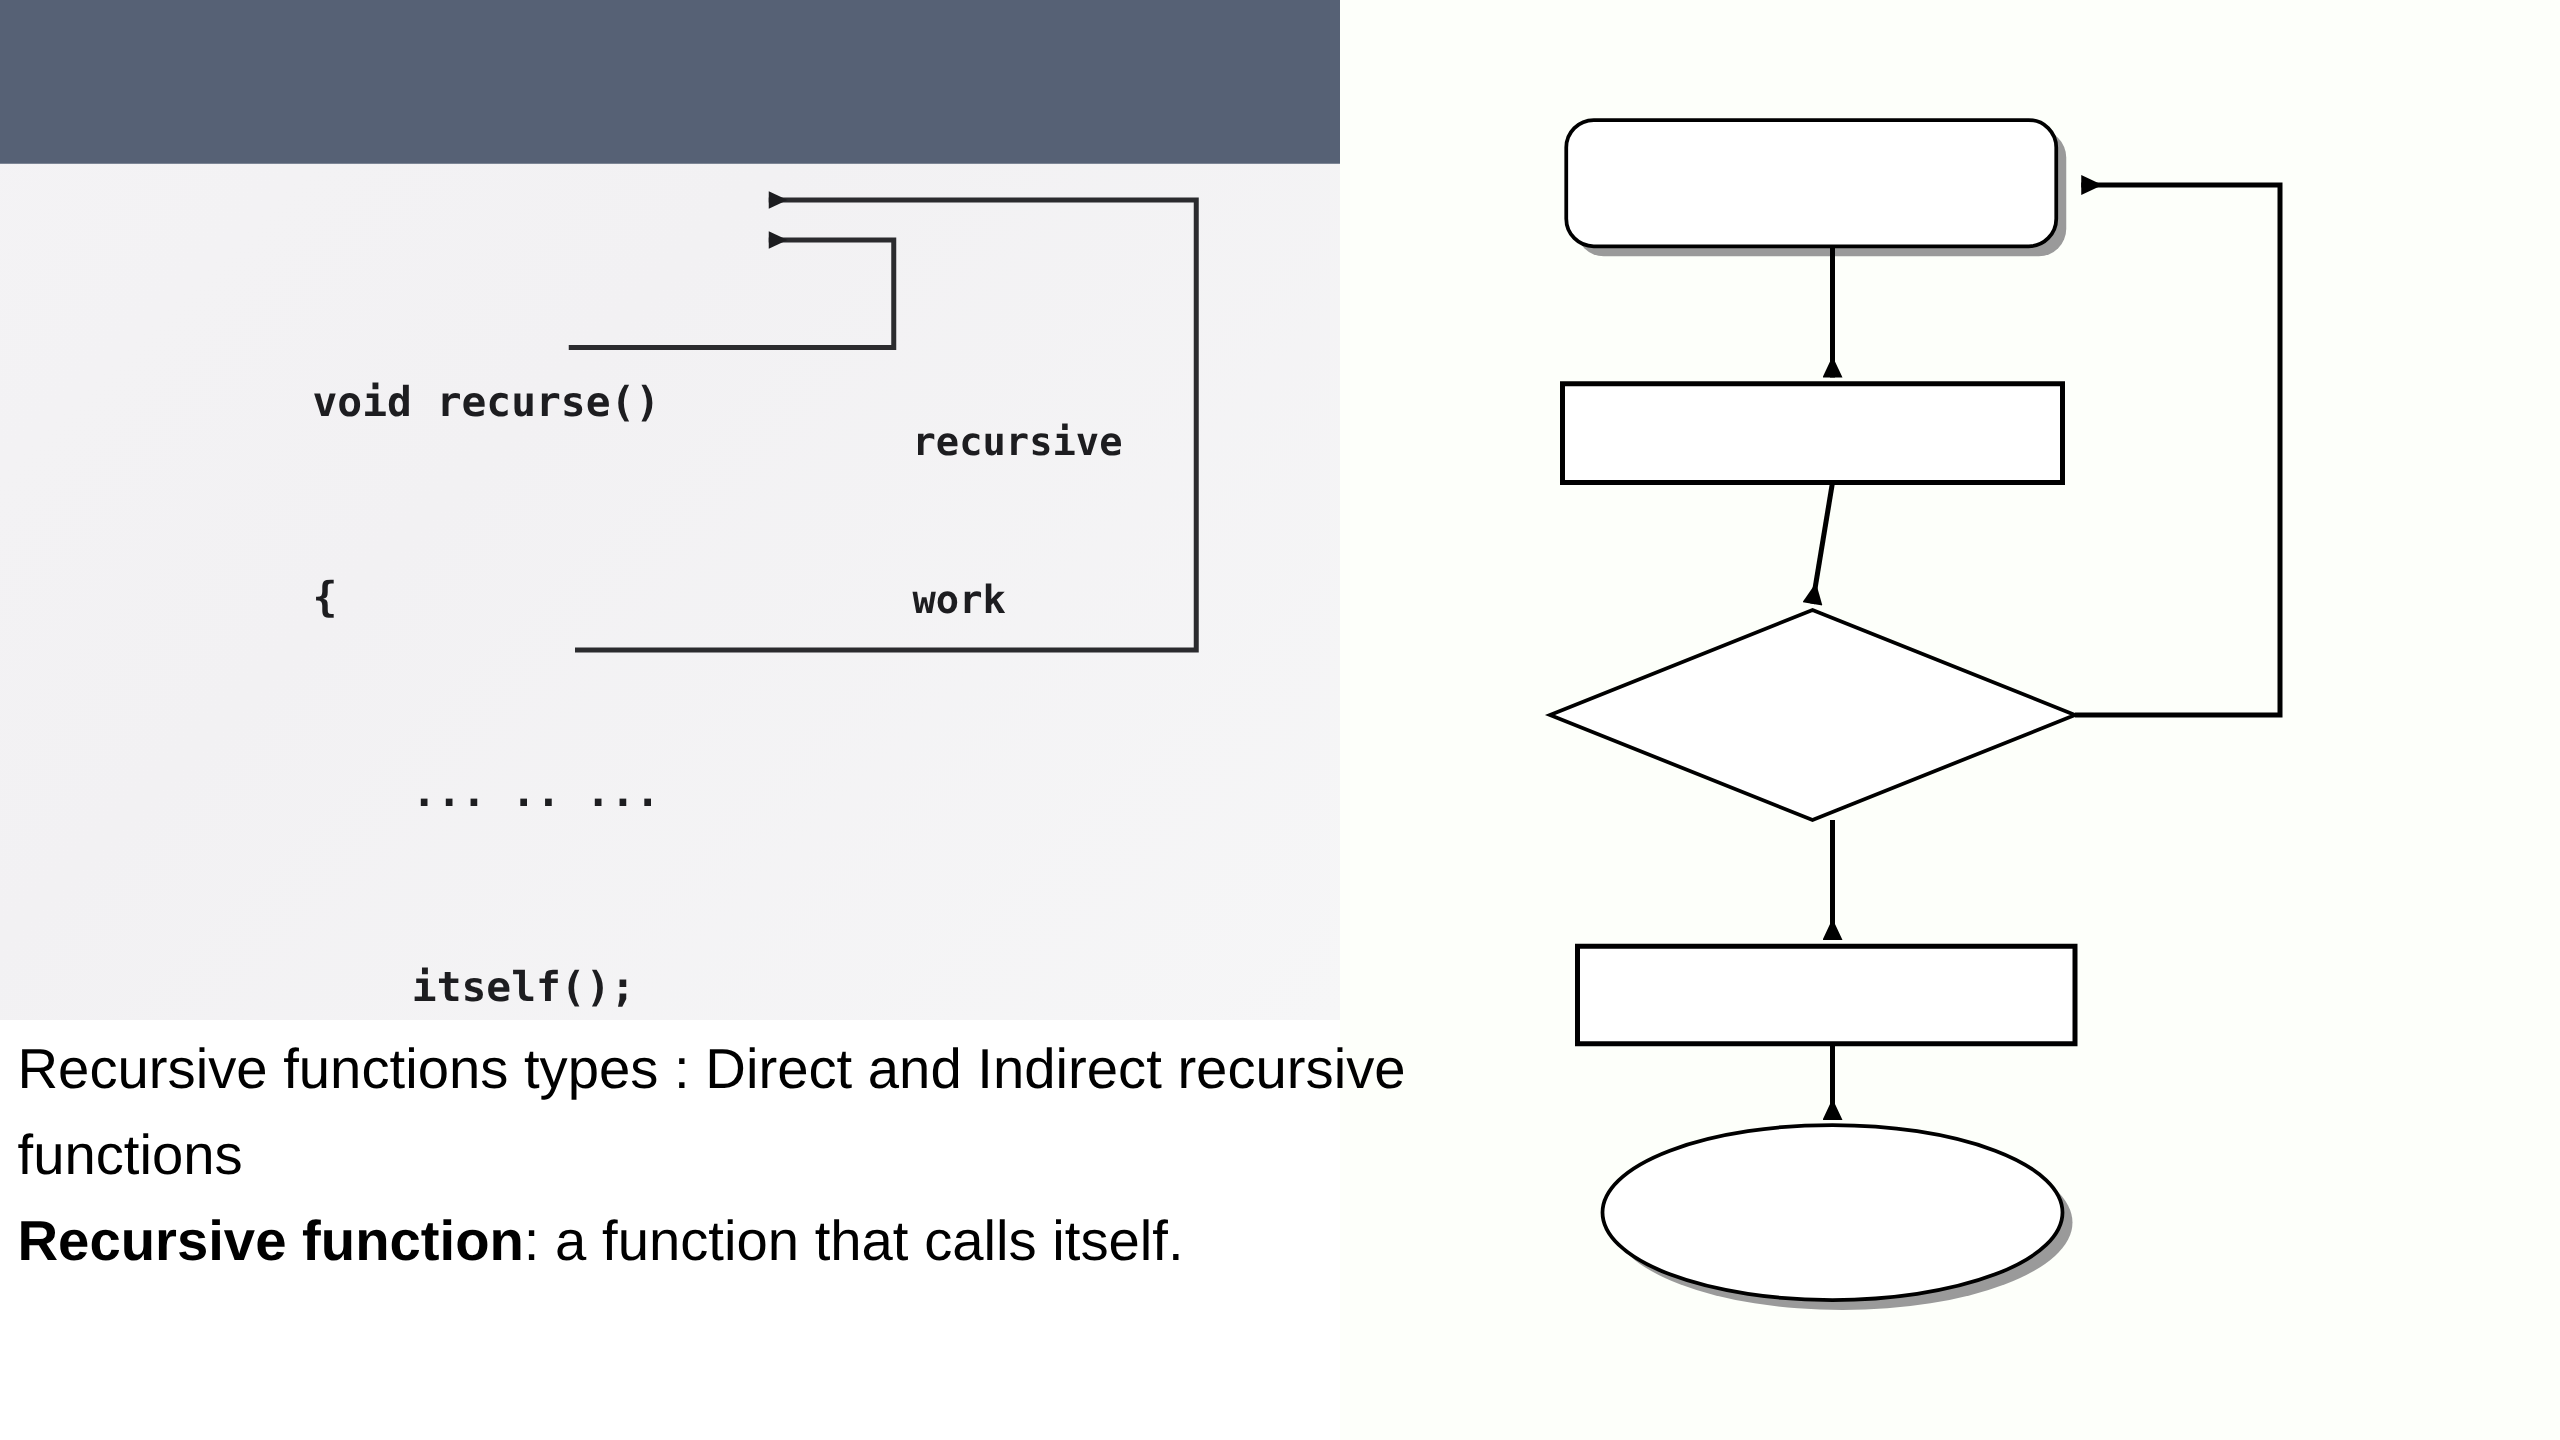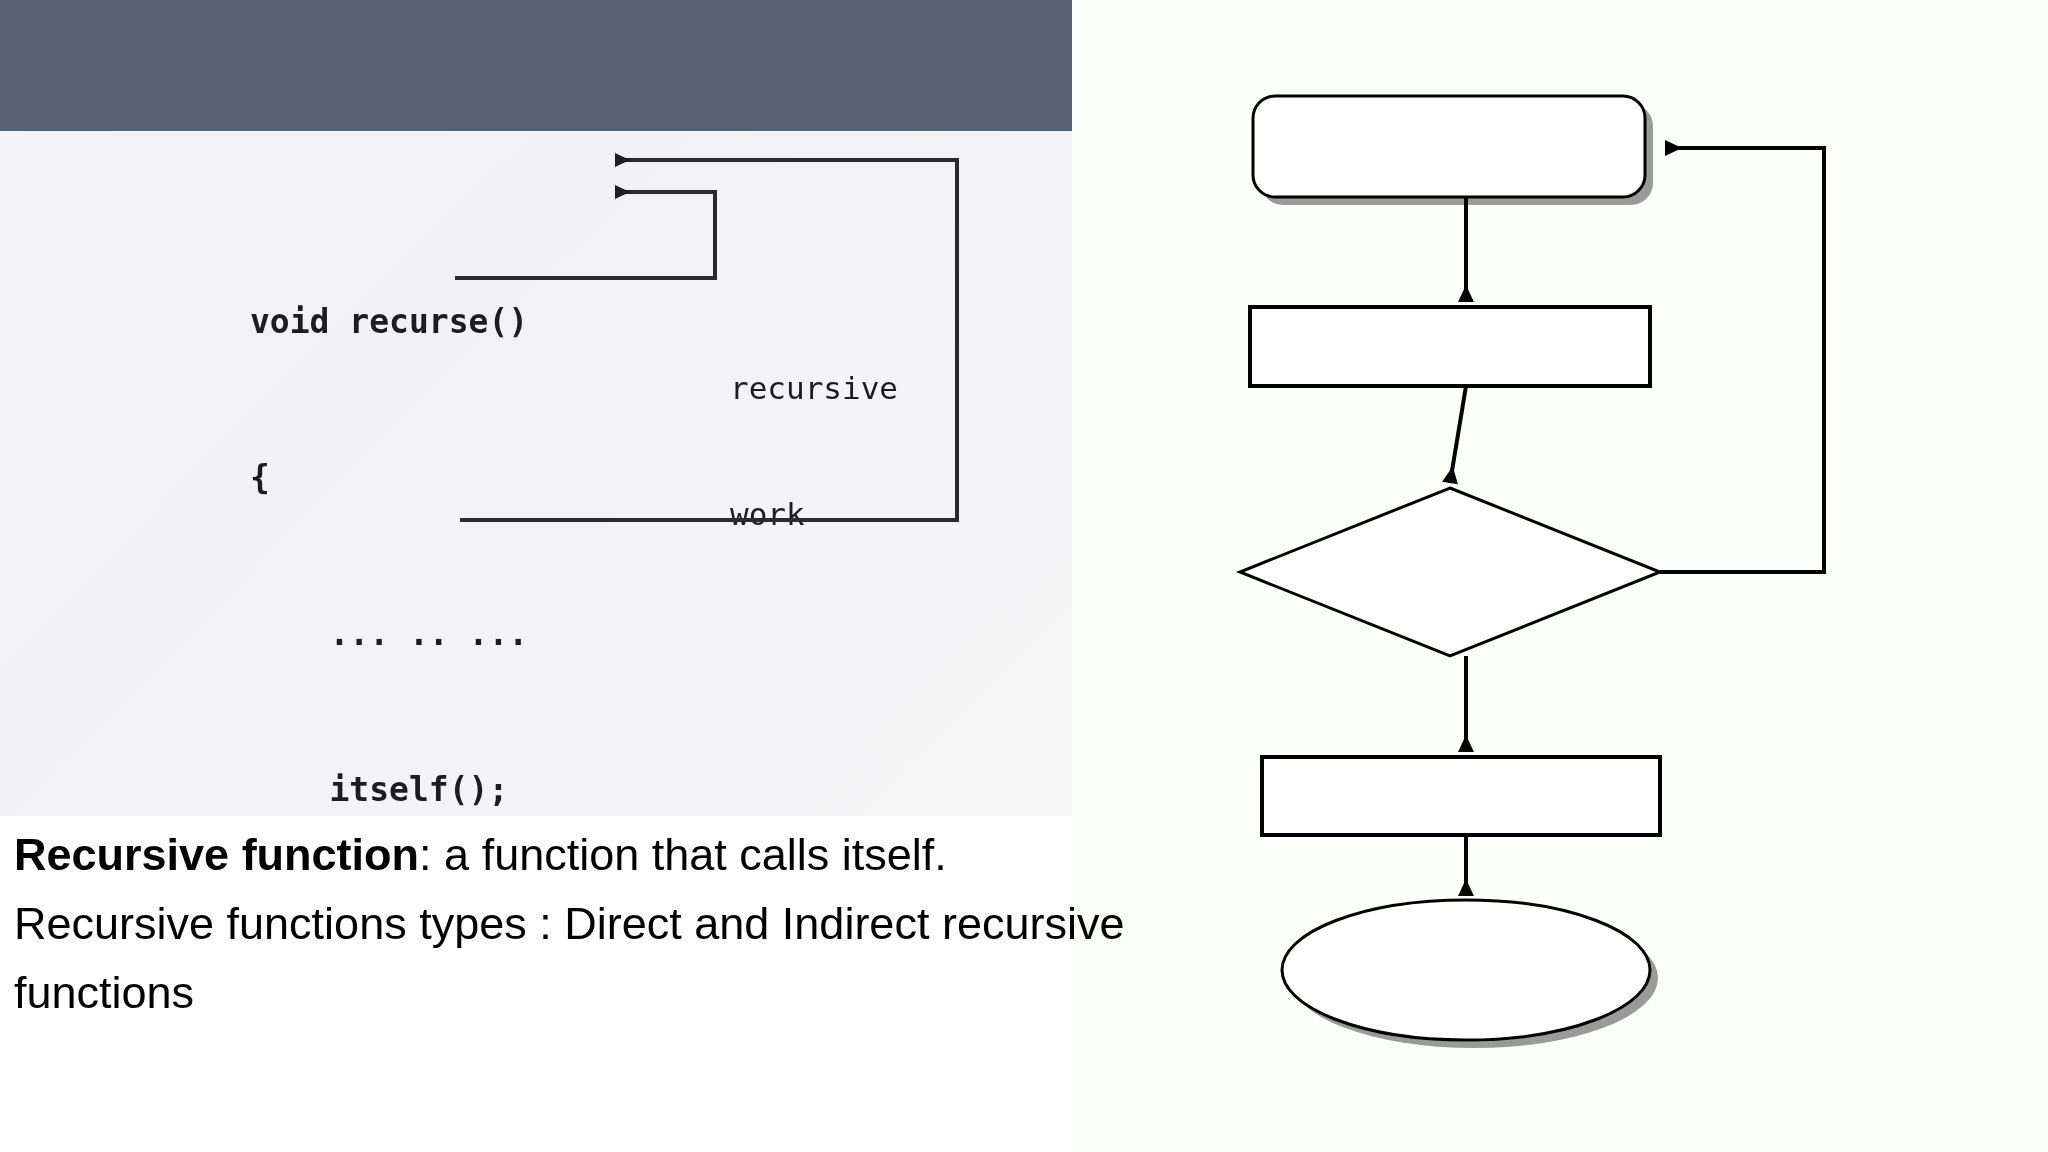--- a/index.html
+++ b/index.html
@@ -63,24 +63,24 @@
     font-weight: bold;
     color: #1d1d20;
     line-height: 52px;
     white-space: pre;
   }
   .code-line { white-space: pre; }
 
   .call-note {
     position: absolute;
     left: 730px;
-    top: 283px;
+    top: 249px;
     font-family: "DejaVu Sans Mono", monospace;
     font-size: 31px;
-    font-weight: normal;
+    font-weight: bold;
     color: #1d1d20;
     line-height: 42px;
     white-space: pre;
   }
 
   .code-arrows {
     position: absolute;
     left: 0;
     top: 0;
     width: 1072px;
@@ -153,22 +153,22 @@
       </defs>
 
       <path d="M 455,278 L 715,278 L 715,192 L 615,192" stroke="#2b2b2e" stroke-width="4" fill="none" marker-end="url(#codeArrow)"></path>
 
       <path d="M 460,520 L 957,520 L 957,160 L 615,160" stroke="#2b2b2e" stroke-width="4" fill="none" marker-end="url(#codeArrow)"></path>
     </svg>
 
   </div>
 
   <div class="bullets">
+    <div class="line wrap"><span>Recursive functions types : Direct and Indirect recursive functions</span></div>
     <div class="line"><b>Recursive function</b><span>: a function that calls itself.</span></div>
-    <div class="line wrap"><span>Recursive functions types : Direct and Indirect recursive functions</span></div>
   </div>
 
   <div class="flowchart">
 
     <svg class="fc-svg" width="976" height="1152" viewBox="1072 0 976 1152">
       <defs>
         <marker id="fcArrow" markerWidth="18" markerHeight="16" refX="17" refY="8" orient="auto" markerUnits="userSpaceOnUse">
           <path d="M17,0 L17,16 L0,8 Z" fill="#000000"></path>
         </marker>
       </defs>

